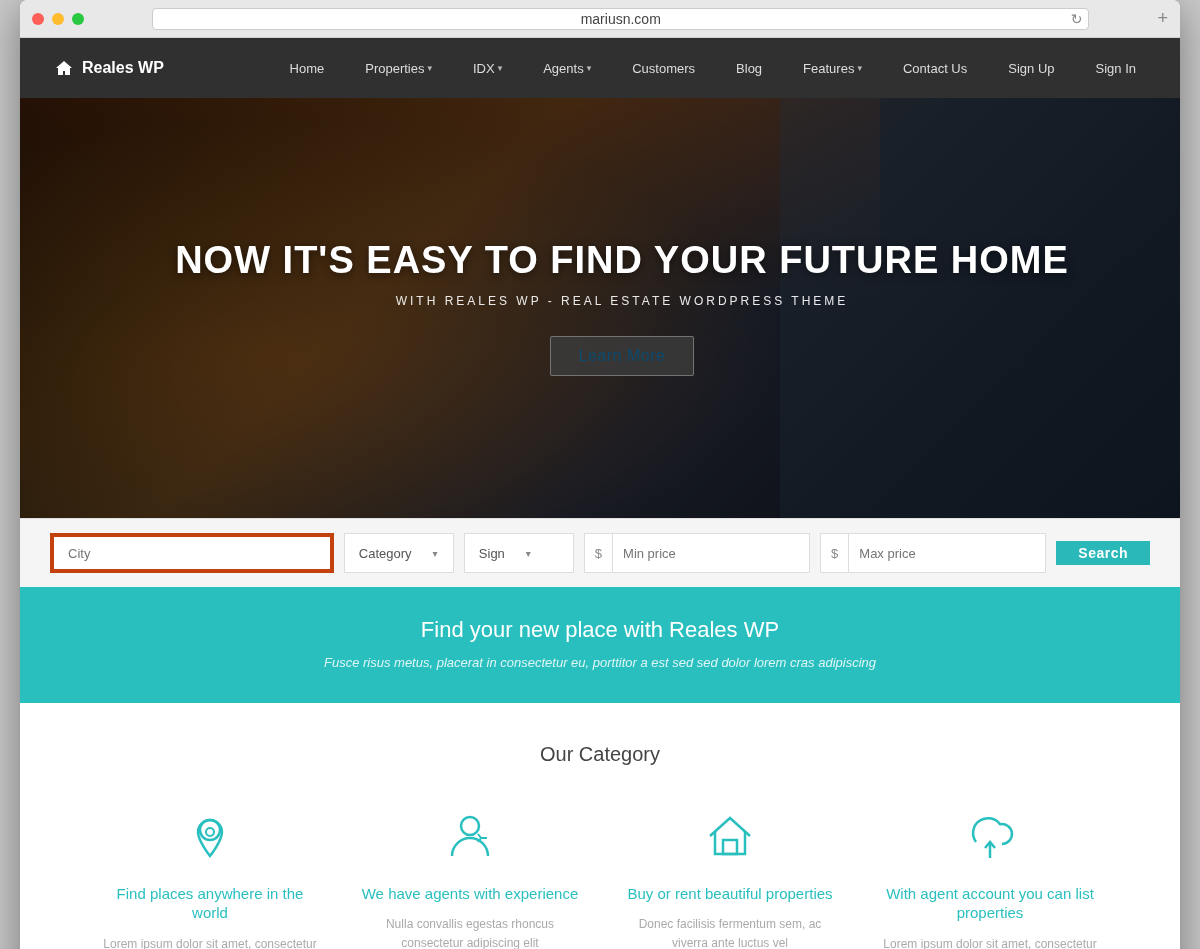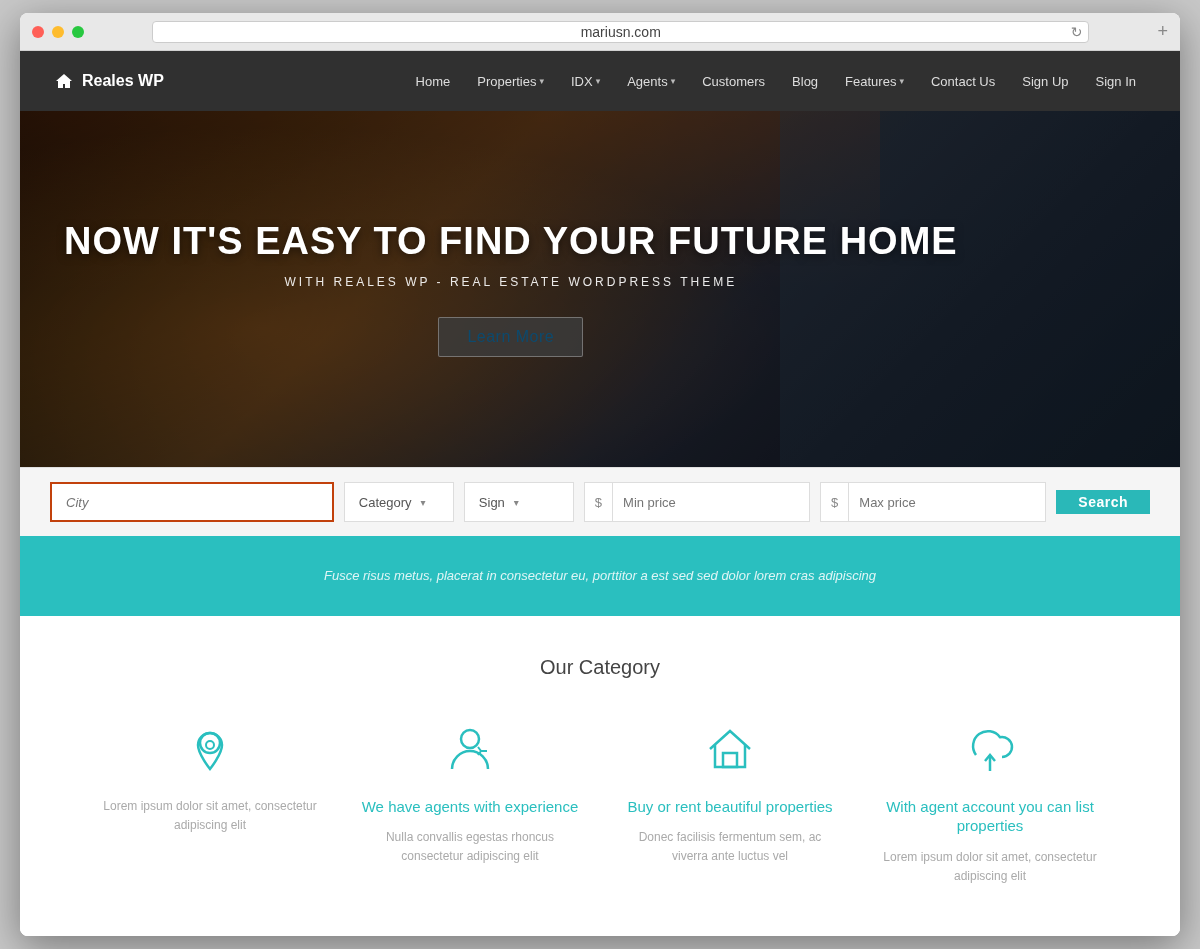--- a/index.html
+++ b/index.html
@@ -78,42 +78,42 @@
       text-decoration: none;
       margin-right: auto;
     }
     .brand-icon {
       width: 20px; height: 18px;
       fill: #fff;
     }
     .navbar-nav {
       display: flex;
       align-items: center;
-      gap: 7px;
+      gap: 21px;
     }
     .nav-item {
       color: #ddd;
       font-size: 13px;
       padding: 8px 10px;
       cursor: pointer;
       display: flex;
       align-items: center;
       gap: 3px;
       white-space: nowrap;
     }
     .nav-arrow { font-size: 9px; opacity: 0.8; }
 
     
     .hero {
       position: relative;
-      height: 356px;
+      height: 420px;
       overflow: hidden;
       display: flex;
       align-items: center;
-      justify-content: flex-start;
+      justify-content: center;
       padding-left: 44px;
     }
     .hero-bg {
       position: absolute;
       inset: 0;
       background: linear-gradient(
         135deg,
         #1a1008 0%,
         #3d2b10 20%,
         #5c4020 35%,
@@ -182,42 +182,41 @@
     
     .search-bar {
       background: #f5f5f5;
       border-top: 1px solid #e0e0e0;
       padding: 14px 30px;
       display: flex;
       align-items: center;
       gap: 10px;
     }
     .search-input {
-      border: 2px solid #c2410c;
+      border: 4px solid #c2410c;
       background: #fff;
       padding: 2px 14px;
       font-size: 13px;
       color: #888;
       outline: none;
       flex: 1.5;
       height: 40px;
-      font-style: italic;
     }
     .search-select {
       border: 1px solid #ddd;
       background: #fff;
       padding: 10px 14px;
       font-size: 13px;
       color: #555;
       outline: none;
       height: 40px;
       cursor: pointer;
       display: flex;
       align-items: center;
-      gap: 9px;
+      gap: 21px;
       min-width: 110px;
     }
     .price-input-wrap {
       display: flex;
       align-items: center;
       border: 1px solid #ddd;
       background: #fff;
       height: 40px;
       flex: 1;
     }
@@ -408,35 +407,37 @@
 
       <div class="price-input-wrap">
         <span class="price-symbol">$</span>
         <input class="price-input" type="text" placeholder="Max price" style="">
       </div>
 
       <button class="search-btn">Search</button>
     </div>
 
     <div class="teal-band">
+      <h2 class="teal-band-title">Find your new place with Reales WP</h2>
       <p class="teal-band-text">Fusce risus metus, placerat in consectetur eu, porttitor a est sed sed dolor lorem cras adipiscing</p>
     </div>
 
     <div class="services">
       <h2 class="services-title">Our Category</h2>
       <div class="services-grid">
 
         <div class="service-item">
           <div class="service-icon">
             <svg viewBox="0 0 60 60" fill="none" stroke="#2abfbf" stroke-width="2.5">
               <circle cx="30" cy="24" r="10"></circle>
               <path d="M30 14C23.373 14 18 19.373 18 26c0 9 12 24 12 24s12-15 12-24c0-6.627-5.373-12-12-12z" stroke-width="2.5" fill="none"></path>
               <circle cx="30" cy="26" r="4" stroke-width="2"></circle>
             </svg>
           </div>
+          <h3 class="service-title">Find places anywhere in the world</h3>
           <p class="service-desc">Lorem ipsum dolor sit amet, consectetur adipiscing elit</p>
         </div>
 
         <div class="service-item">
           <div class="service-icon">
             <svg viewBox="0 0 60 60" fill="none" stroke="#2abfbf" stroke-width="2.5">
               <circle cx="30" cy="20" r="9"></circle>
               <path d="M12 50c0-9.941 8.059-18 18-18s18 8.059 18 18"></path>
               <path d="M38 28l3 4-3 4" stroke-width="2"></path>
               <path d="M41 32h6" stroke-width="2"></path>

